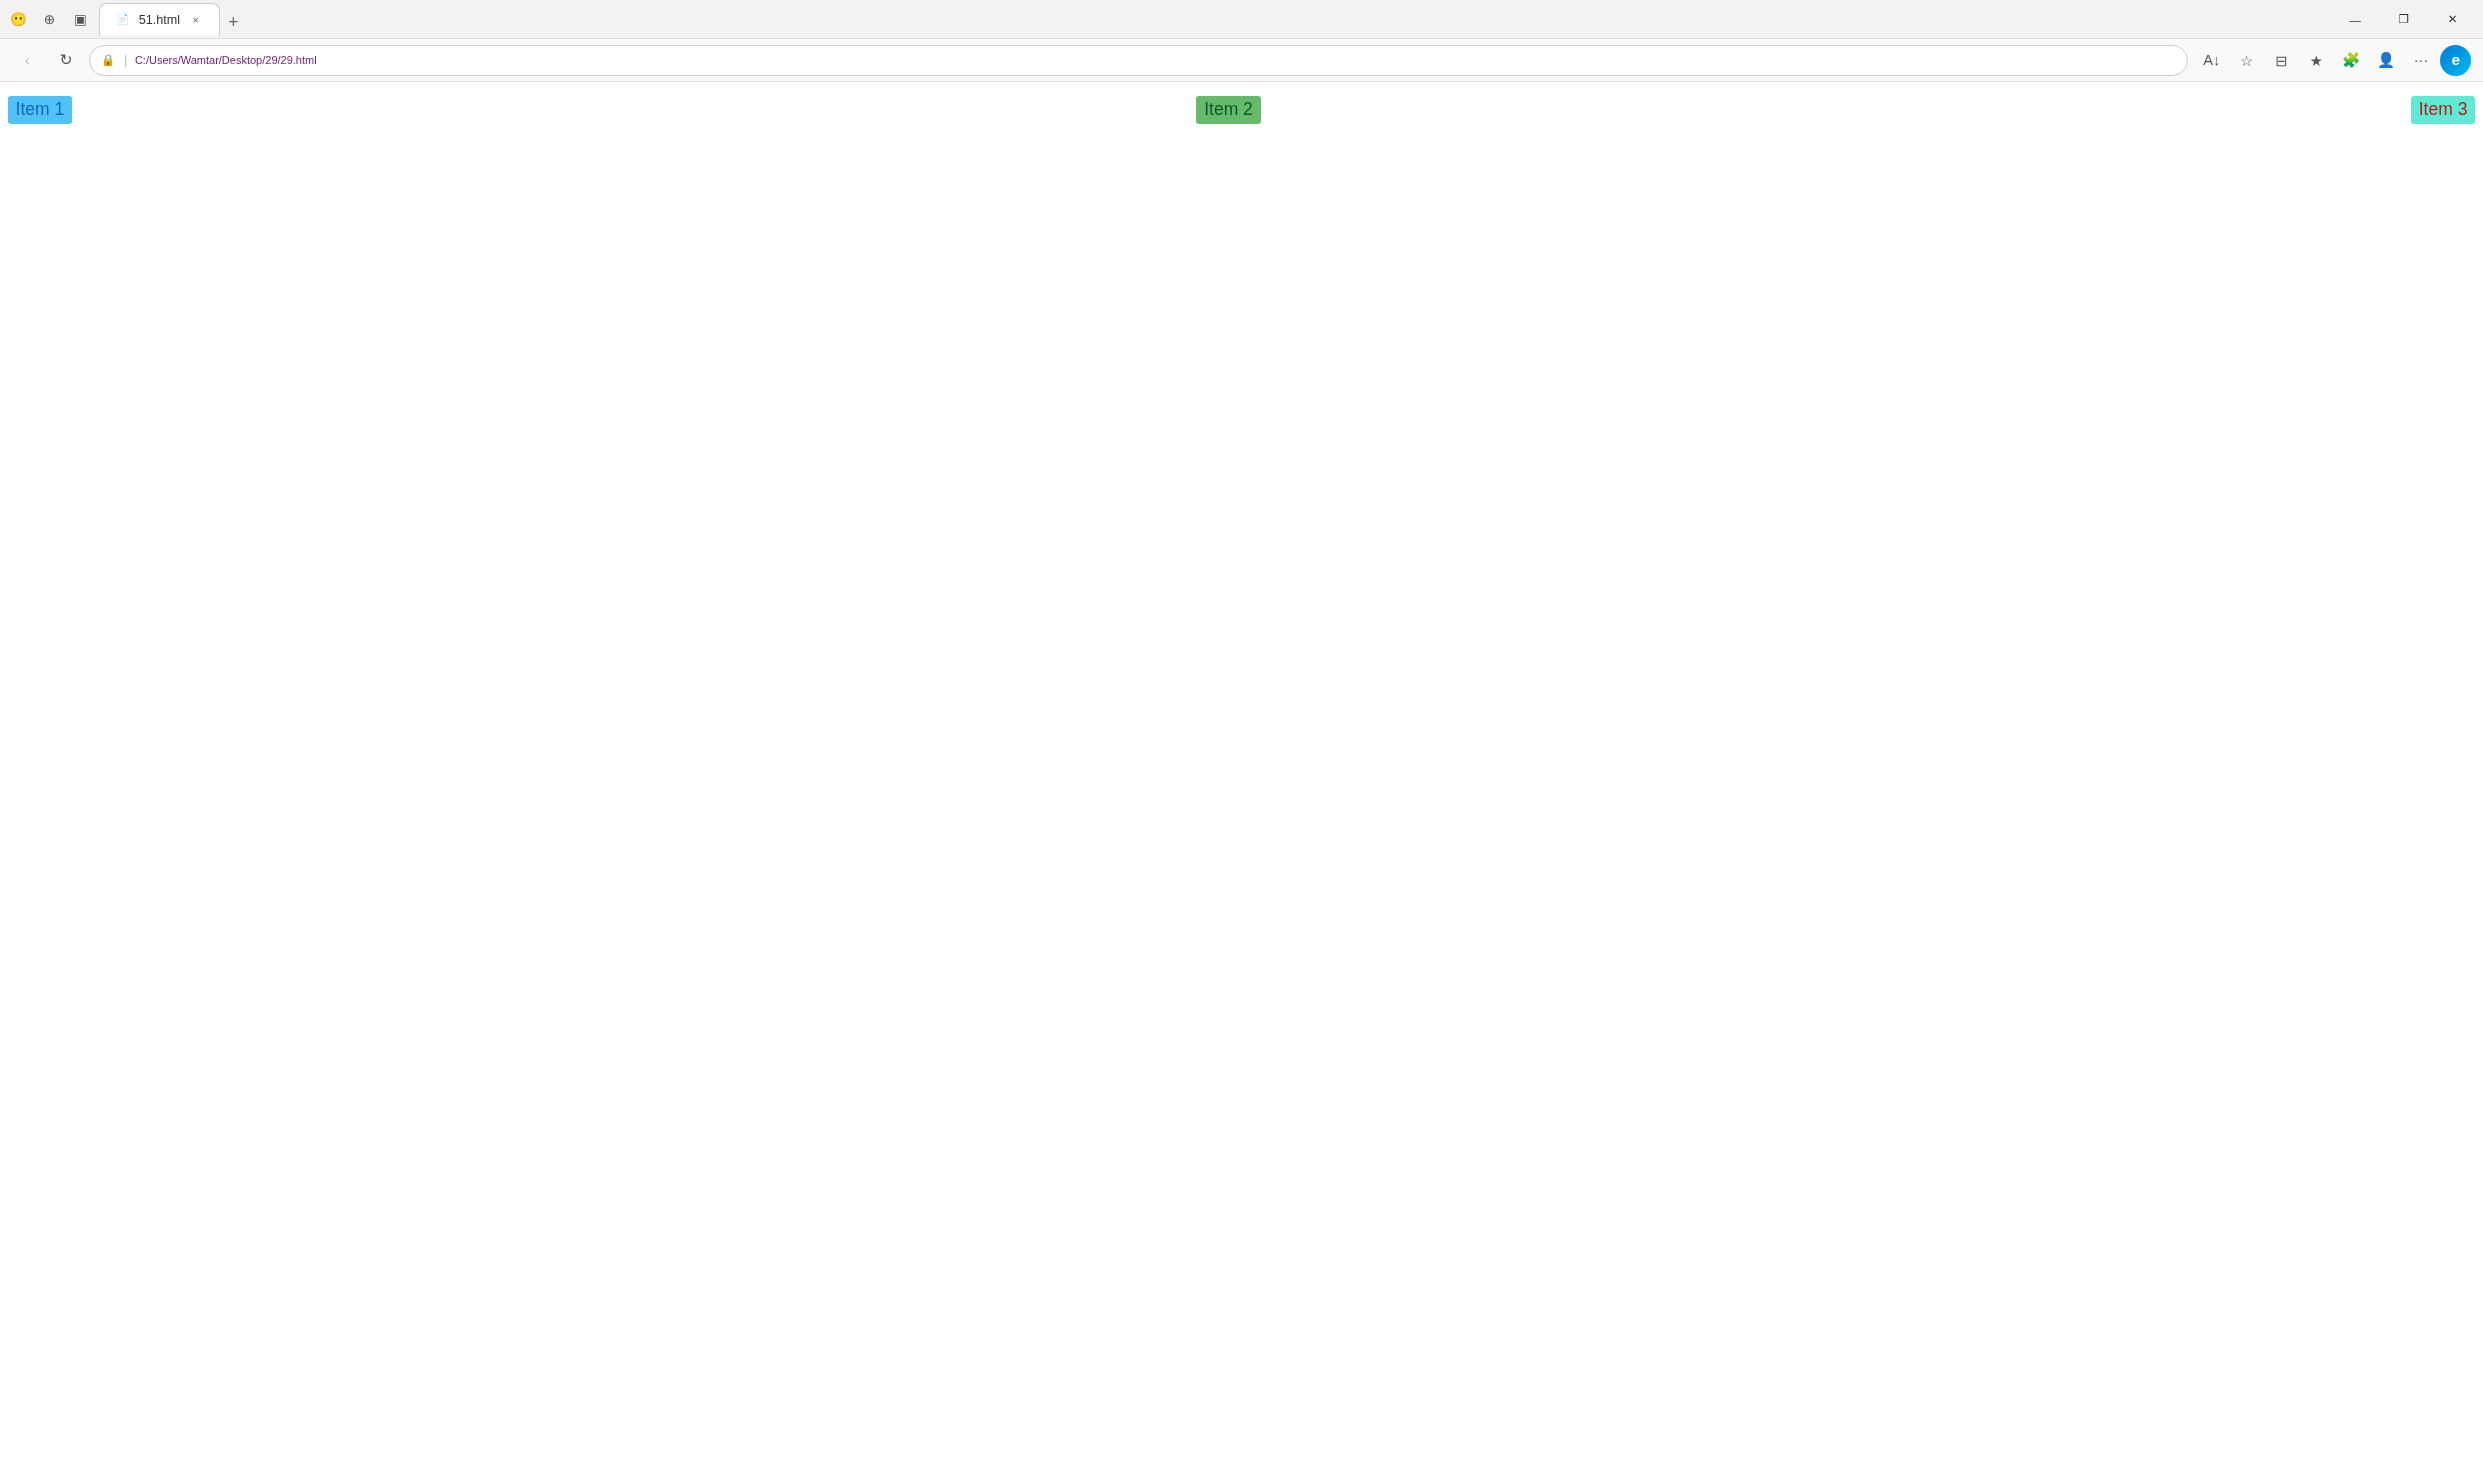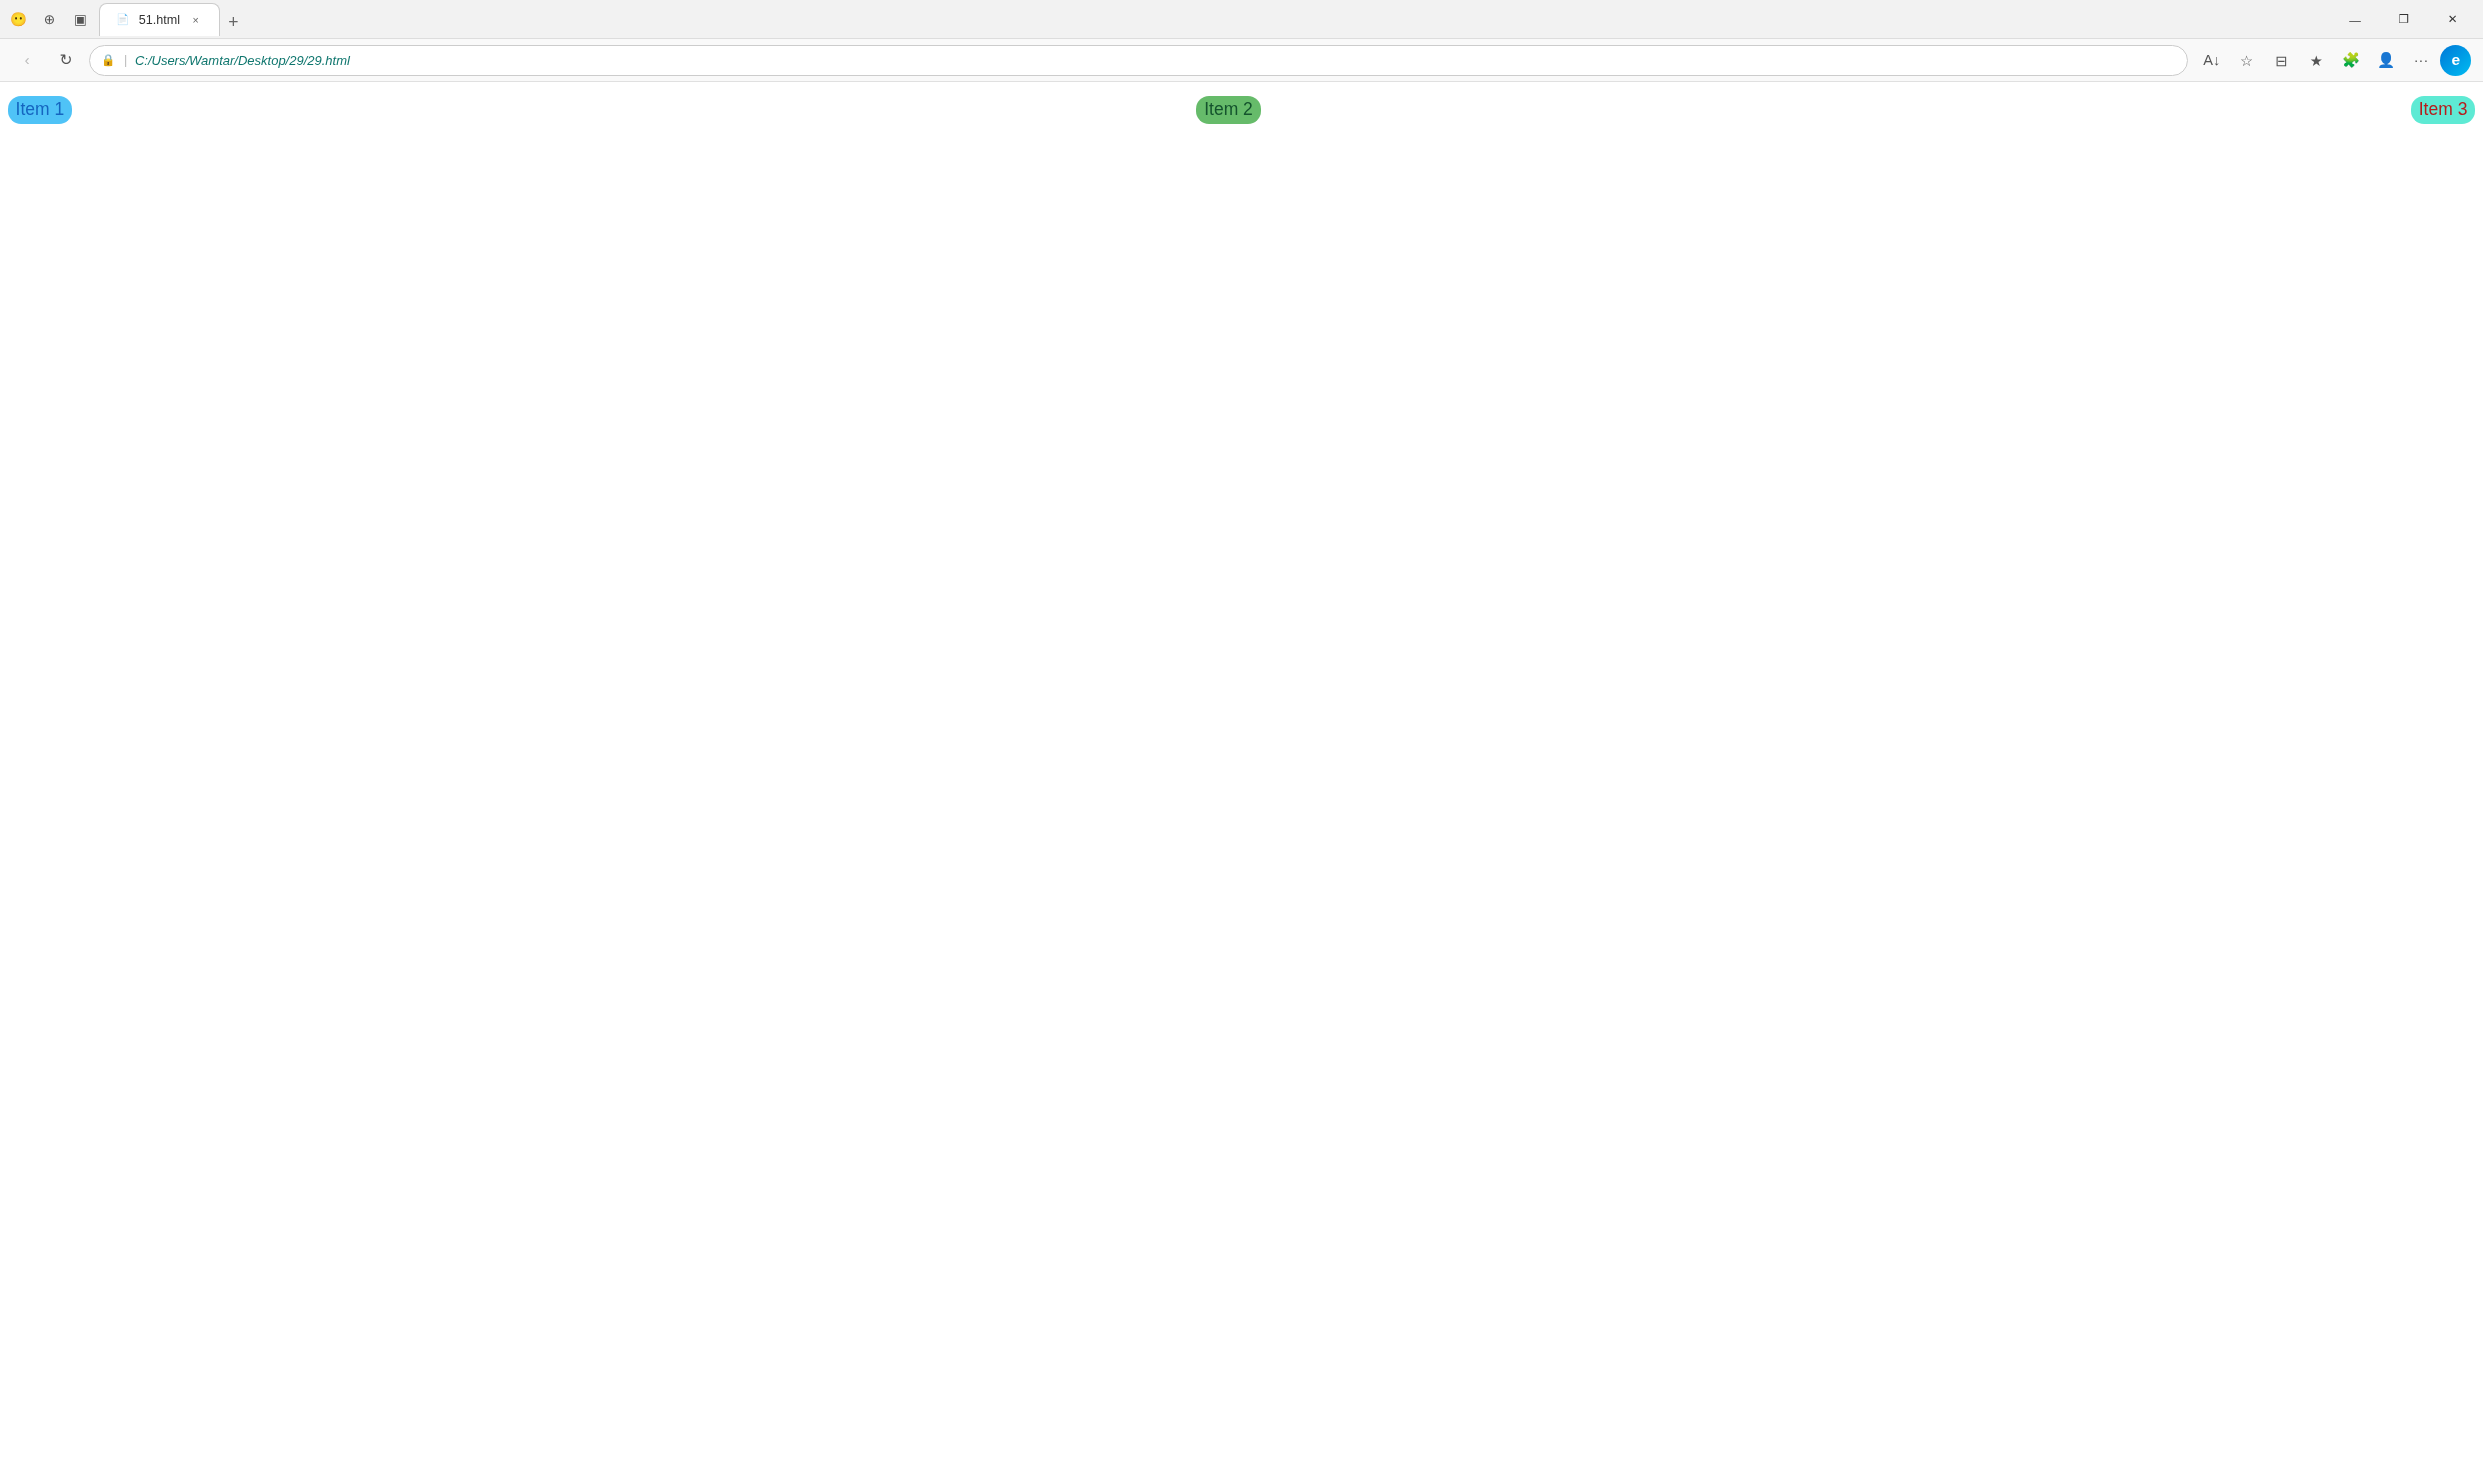--- a/index.html
+++ b/index.html
@@ -171,23 +171,22 @@
       color: #555;
     }
 
     .address-separator {
       color: #bbb;
       margin: 0 1.9px;
     }
 
     .address-text {
       flex: 1;
-      font-size: 13px;
-      color: #0f766e;
-      font-style: italic;
+      font-size: 11px;
+      color: #701a75;
     }
 
     .nav-right-icons {
       display: flex;
       align-items: center;
       gap: 3.9px;
     }
 
     .nav-icon-btn {
       width: 31px;
@@ -224,21 +223,21 @@
 
     .items-container {
       display: flex;
       justify-content: space-between;
       align-items: flex-start;
       padding: 13.6px 7.8px;
     }
 
     .item-badge {
       padding: 3.9px 7.8px;
-      border-radius: 13px;
+      border-radius: 3px;
       font-size: 17.5px;
       font-weight: 500;
       white-space: nowrap;
     }
 
     .item-1 {
       background: #4fc3f7;
       color: #1565c0;
     }
 

